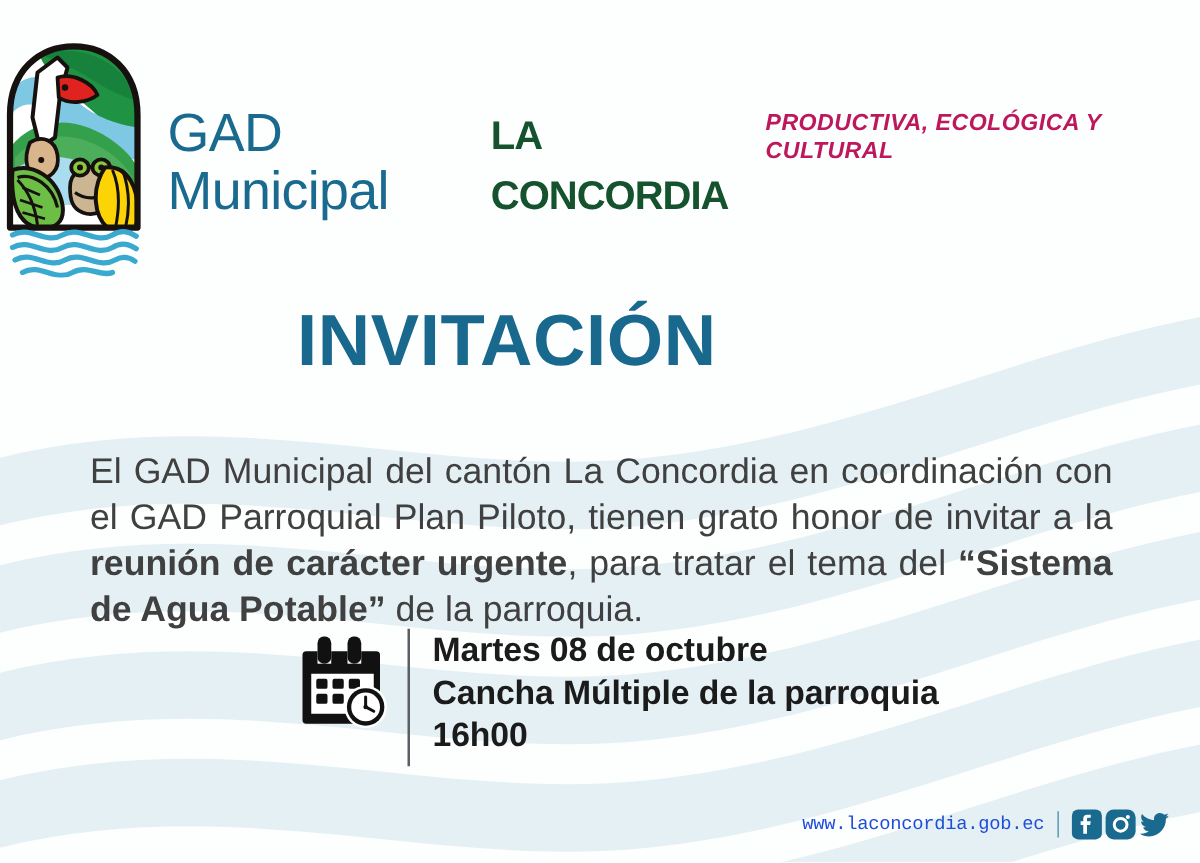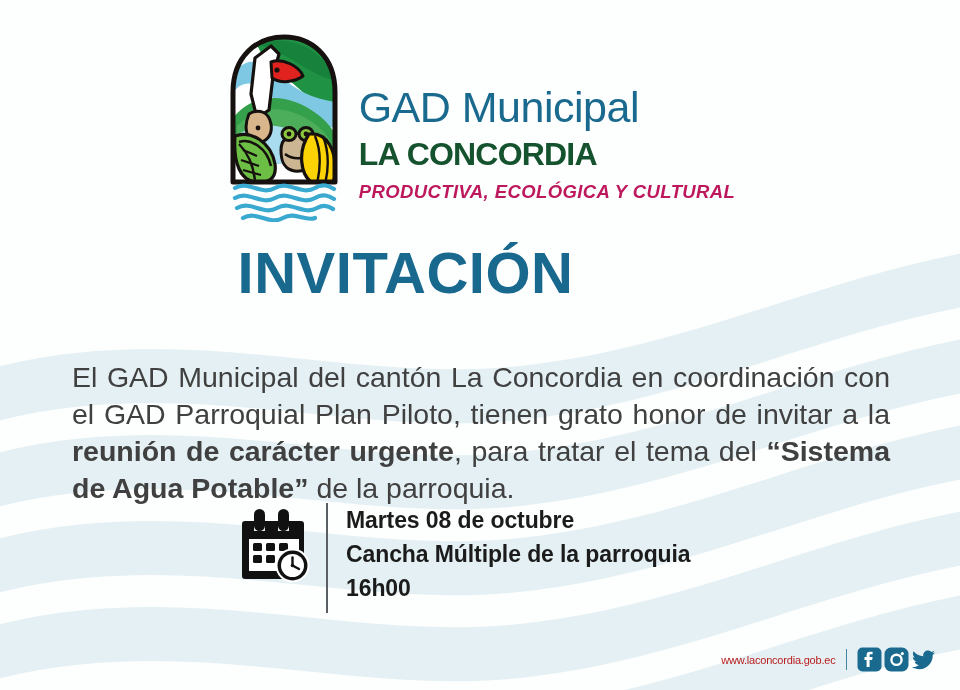--- a/index.html
+++ b/index.html
@@ -23,21 +23,21 @@
   }
   
   #logo-block{
     position:absolute;left:0;top:32px;width:960px;
     z-index:2;
     display:flex;align-items:flex-start;justify-content:center;
   }
   #emblem{width:118px;height:190px;display:block;flex:0 0 auto;}
   #logo-text{
     margin-left:16px;margin-top:52px;
-    display:flex;flex-direction:column;align-items:flex-start;
+    display:flex;flex-direction:row;align-items:flex-start;
   }
   #logo-line1{
     font-family:"Liberation Sans", sans-serif;
     font-size:43px;line-height:46px;font-weight:400;
     color:#1a6a8f;letter-spacing:-0.5px;
   }
   #logo-line2{
     font-family:"Liberation Sans", sans-serif;
     font-size:32px;line-height:48px;font-weight:bold;
     color:#14532d;letter-spacing:-0.8px;
@@ -72,31 +72,31 @@
     display:flex;align-items:flex-start;
   }
   #calendar-icon{width:74px;height:76px;display:block;flex:0 0 auto;margin-top:6px;}
   #event-divider{
     width:2px;background:#5a5f63;margin-left:12px;margin-right:18px;
     height:110px;flex:0 0 auto;
   }
   #event-lines{
     display:flex;flex-direction:column;
     font-family:"Liberation Sans", sans-serif;
-    font-size:23px;line-height:34px;font-weight:bold;color:#1b1b1b;
+    font-size:27px;line-height:34px;font-weight:bold;color:#1b1b1b;
     letter-spacing:-0.1px;
   }
   
   #footer{
     position:absolute;right:22px;bottom:18px;z-index:3;
     display:flex;align-items:center;
   }
   #footer-url{
-    font-family:Liberation Sans, sans-serif;
-    font-size:11px;color:#b91c1c;letter-spacing:-0.2px;
+    font-family:Liberation Mono, monospace;
+    font-size:15px;color:#1d4ed8;letter-spacing:-0.2px;
   }
   #footer-sep{
     width:1.5px;height:21px;background:#1a6a8f;opacity:.8;
     margin:0 10px 0 10px;
   }
   .social-icon{width:25px;height:25px;display:block;margin-right:2px;}
 </style>
 </head>
 <body>
 

